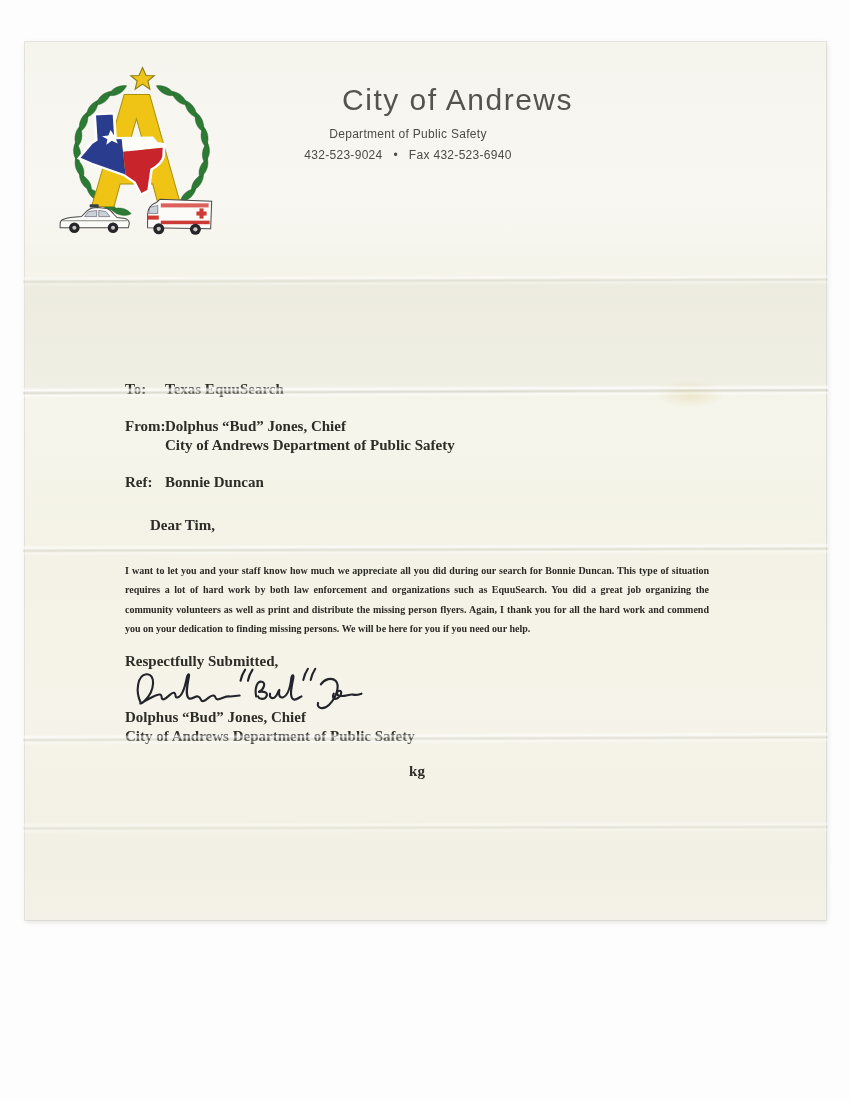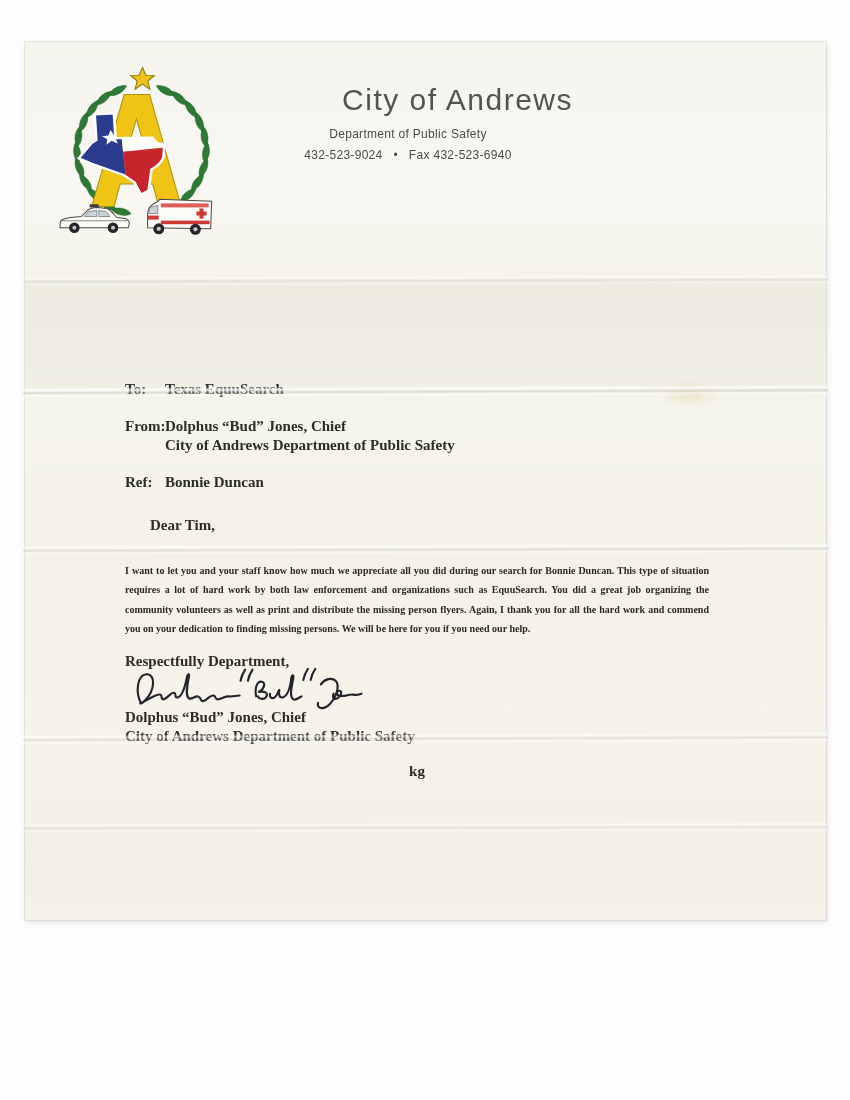--- a/index.html
+++ b/index.html
@@ -154,21 +154,21 @@
         <span class="memo-label">Ref:</span>
         <div class="memo-value">
           <div>Bonnie Duncan</div>
         </div>
       </div>
 
       <div class="salutation">Dear Tim,</div>
 
       <div class="body-par">I want to let you and your staff know how much we appreciate all you did during our search for Bonnie Duncan.  This type of situation requires a lot of hard work by both law enforcement and organizations such as EquuSearch.  You did a great job organizing the community volunteers as well as print and distribute the missing person flyers.  Again, I thank you for all the hard work and commend you on your dedication to finding missing persons.  We will be here for you if you need our help.</div>
 
-      <div class="closing">Respectfully Department,</div>
+      <div class="closing">Respectfully Submitted,</div>
 
       <div class="sig-wrap">
         <svg viewBox="0 0 250 52">
           <g fill="none" stroke="#23232b" stroke-width="2.3" stroke-linecap="round" stroke-linejoin="round">
             <path d="M10,40 C4,28 6,10 16,9 C26,8 26,26 14,38 C11,41 8,41 10,40"></path>
             <path d="M14,38 C22,34 28,30 31,31 C34,32 31,37 35,36 C40,34 43,28 46,29 C49,30 46,35 50,34 C55,33 58,22 60,12 C61,8 63,8 62,12 C60,22 58,32 62,35 C65,37 69,32 72,33 C76,34 74,39 78,38 C83,36 85,31 89,32 C92,33 90,37 94,36 C99,35 102,32 107,33 L117,32"></path>
             <path d="M118,16 C119,11 121,7 123,4"></path>
             <path d="M126,16 C127,11 129,7 131,4"></path>
             <path d="M135,33 C133,24 136,16 141,17 C146,18 143,26 138,28 C144,27 148,29 146,33 C144,37 138,36 137,33"></path>
             <path d="M150,30 C149,34 152,36 155,34 C158,32 158,28 160,26 C159,31 160,35 164,34 C169,32 172,22 173,13 C174,9 176,9 175,14 C173,24 171,33 175,36 C178,38 181,34 184,33"></path>

